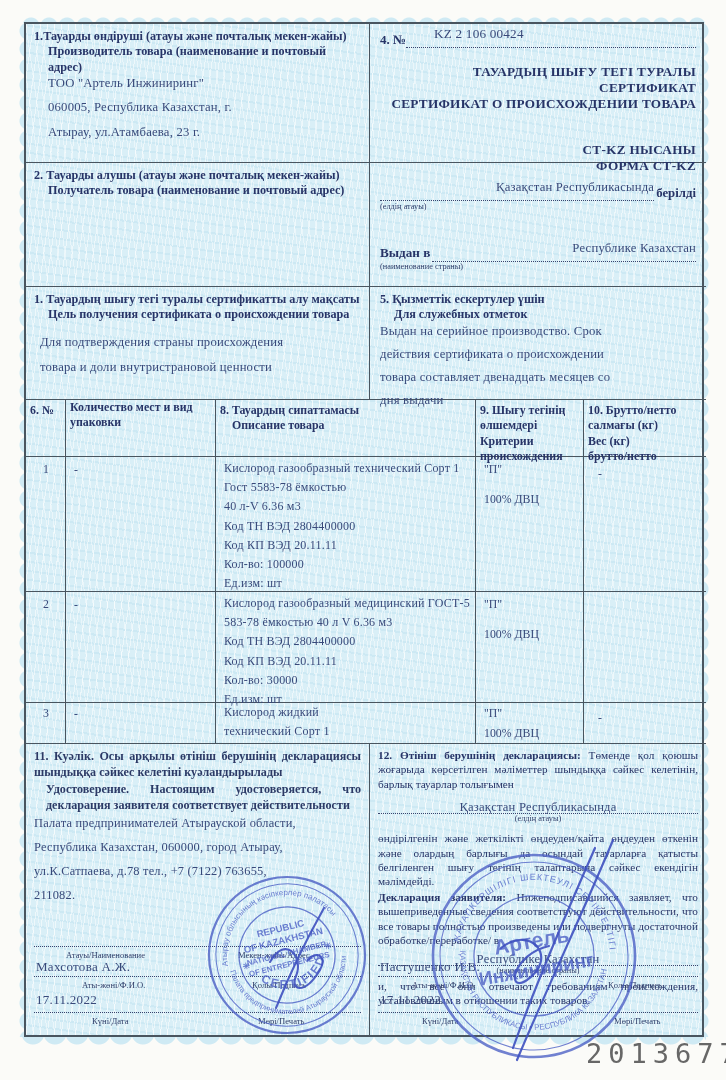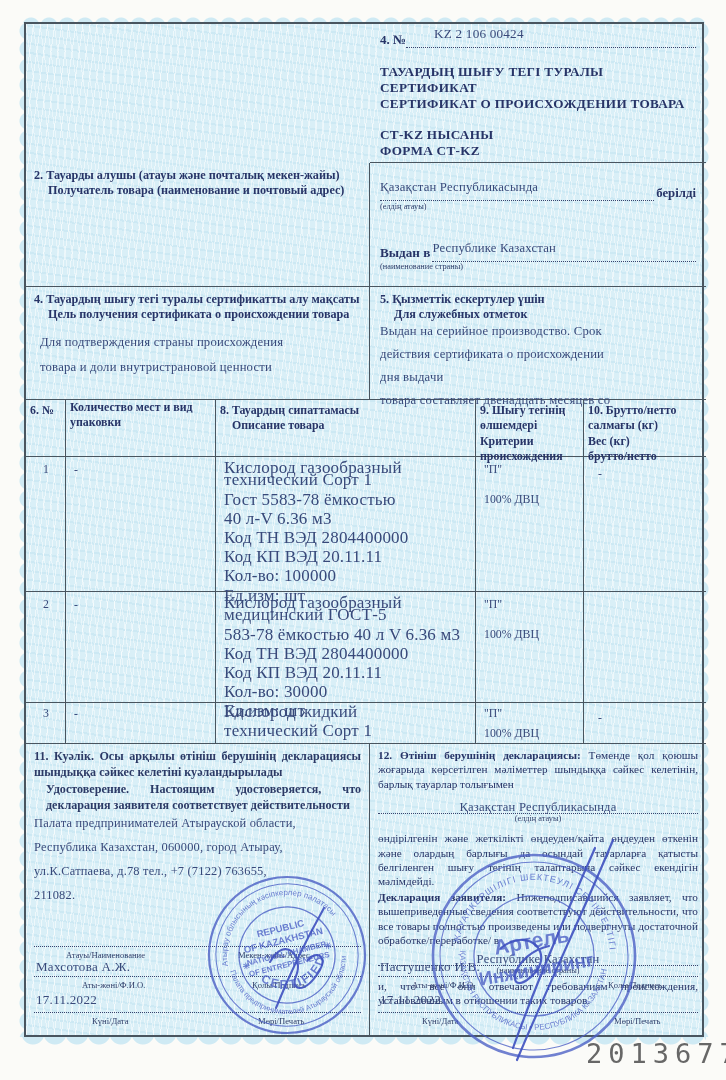--- a/index.html
+++ b/index.html
@@ -28,26 +28,26 @@
       repeating-linear-gradient(82deg, rgba(255,255,255,.45) 0 1px, rgba(255,255,255,0) 1px 7px),
       repeating-linear-gradient(8deg, rgba(140,200,225,.16) 0 2px, rgba(255,255,255,0) 2px 9px);}
   .sec{position:absolute}
   .b-r{border-right:1.5px solid #49555f}
   .b-b{border-bottom:1.5px solid #49555f}
   .lbl{font-weight:bold;color:#273467;font-size:12.2px;line-height:1.26}
   .lbl-ind{padding-left:14px}
   .typed{color:#38497a;font-size:12.7px;letter-spacing:.2px}
   .dotline{border-bottom:1.6px dotted #39456e}
   .note{font-size:8.3px;color:#2e3c68;line-height:1.1}
-  .ctr{text-align:left}
+  .ctr{text-align:right}
   .ttl{font-weight:bold;font-size:13.2px;letter-spacing:.3px;color:#273467}
   
   .tcell{position:absolute;font-size:11.6px}
   .th-txt{font-weight:bold;color:#273467;font-size:11.9px;line-height:1.3;padding:3px 4px}
-  .descline{line-height:12.4px;margin-bottom:6.8px;color:#38497a;font-size:17px;letter-spacing:.2px}
+  .descline{line-height:12.4px;margin-bottom:6.8px;color:#38497a;font-size:12px;letter-spacing:.2px}
   .crit{color:#38497a;font-size:11.8px}
   
   .p11{margin:0 0 2px 0;font-size:12.1px;line-height:1.3;text-align:justify}
   .p12{margin:0 0 1px 0;font-size:11.25px;line-height:1.28;text-align:justify;color:#273467}
   .typed11{color:#38497a;font-size:12.4px;letter-spacing:.2px;margin-top:9px}
   .sigval{position:absolute;color:#38497a;font-size:13px;letter-spacing:.3px}
   .sigline{position:absolute;border-bottom:1.6px dotted #39456e}
   .siglab{position:absolute;font-size:8.6px;color:#2e3c68}
   .country{position:relative;text-align:center;margin-top:6px}
   .country .cval{color:#38497a;font-size:12.6px;letter-spacing:.2px;display:inline-block;padding:0 6px}
@@ -63,30 +63,37 @@
 
 <div class="page">
 
   <div class="deckle deckle-top"></div>
   <div class="deckle deckle-left"></div>
   <div class="deckle deckle-right"></div>
   <div class="deckle deckle-bottom"></div>
 
   <div class="cert">
 
+    <div class="sec b-r b-b" style="left:0;top:0;width:344px;height:139px;padding:5px 8px">
+      <div class="lbl">1.Тауарды өндіруші (атауы және почталық мекен-жайы)</div>
+      <div class="lbl lbl-ind">Производитель товара (наименование и почтовый адрес)</div>
+      <div class="typed" style="margin:1px 0 0 14px">ТОО "Артель Инжиниринг"</div>
+      <div class="typed" style="margin:9px 0 0 14px">060005, Республика Казахстан, г.</div>
+      <div class="typed" style="margin:10px 0 0 14px">Атырау, ул.Атамбаева, 23 г.</div>
+    </div>
     <div class="sec b-b" style="left:344px;top:0;width:336px;height:139px;padding:8px 10px">
       <div style="position:relative;display:flex;align-items:flex-end">
         <span class="lbl" style="font-size:13px">4. №</span>
         <span class="dotline" style="flex:1;position:relative;height:16px">
           <span class="typed" style="position:absolute;left:28px;top:-6px;font-size:13.2px">KZ 2 106 00424</span>
         </span>
       </div>
       <div class="ctr ttl" style="margin-top:16px">ТАУАРДЫҢ ШЫҒУ ТЕГІ ТУРАЛЫ СЕРТИФИКАТ</div>
       <div class="ctr ttl">СЕРТИФИКАТ О ПРОИСХОЖДЕНИИ ТОВАРА</div>
-      <div class="ctr ttl" style="margin-top:15px">СТ-KZ НЫСАНЫ</div>
+      <div class="ctr ttl" style="margin-top:30px">СТ-KZ НЫСАНЫ</div>
       <div class="ctr ttl">ФОРМА СТ-KZ</div>
     </div>
 
     <div class="sec b-r b-b" style="left:0;top:139px;width:344px;height:124px;padding:5px 8px">
       <div class="lbl">2. Тауарды алушы (атауы және почталық мекен-жайы)</div>
       <div class="lbl lbl-ind">Получатель товара (наименование и почтовый адрес)</div>
     </div>
     <div class="sec b-b" style="left:344px;top:139px;width:336px;height:124px;padding:8px 10px">
       <div style="display:flex;align-items:flex-end;margin-top:14px">
         <span class="dotline" style="flex:1;position:relative;height:16px">
@@ -98,32 +105,32 @@
       <div style="display:flex;align-items:flex-end;margin-top:34px">
         <span class="lbl" style="font-size:13.2px;padding-right:2px">Выдан в</span>
         <span class="dotline" style="flex:1;position:relative;height:16px">
           <span class="typed ctr" style="position:absolute;left:0;right:0;top:-5px">Республике Казахстан</span>
         </span>
       </div>
       <div class="note">(наименование страны)</div>
     </div>
 
     <div class="sec b-r b-b" style="left:0;top:263px;width:344px;height:113px;padding:5px 8px">
-      <div class="lbl">4. Тауардың шығу тегі туралы сертификатты алу мақсаты</div>
+      <div class="lbl">1. Тауардың шығу тегі туралы сертификатты алу мақсаты</div>
       <div class="lbl lbl-ind">Цель получения сертификата о происхождении товара</div>
       <div class="typed" style="margin:12px 0 0 6px">Для подтверждения страны происхождения</div>
       <div class="typed" style="margin:10px 0 0 6px">товара и доли внутристрановой ценности</div>
     </div>
     <div class="sec b-b" style="left:344px;top:263px;width:336px;height:113px;padding:5px 10px">
       <div class="lbl">5. Қызметтік ескертулер үшін</div>
       <div class="lbl lbl-ind">Для служебных отметок</div>
       <div class="typed" style="margin-top:1px">Выдан на серийное производство. Срок</div>
       <div class="typed" style="margin-top:8px">действия сертификата о происхождении</div>
+      <div class="typed" style="margin-top:8px">товара составляет двенадцать месяцев со</div>
       <div class="typed" style="margin-top:8px">дня выдачи</div>
-      <div class="typed" style="margin-top:8px">товара составляет двенадцать месяцев со</div>
     </div>
 
     <div class="sec b-b" style="left:0;top:376px;width:680px;height:344px">
 
       <div class="sec b-r" style="left:0;top:0;width:40px;height:344px"></div>
       <div class="sec b-r" style="left:40px;top:0;width:150px;height:344px"></div>
       <div class="sec b-r" style="left:190px;top:0;width:260px;height:344px"></div>
       <div class="sec b-r" style="left:450px;top:0;width:108px;height:344px"></div>
 
       <div class="sec b-b" style="left:0;top:0;width:680px;height:57px"></div>

